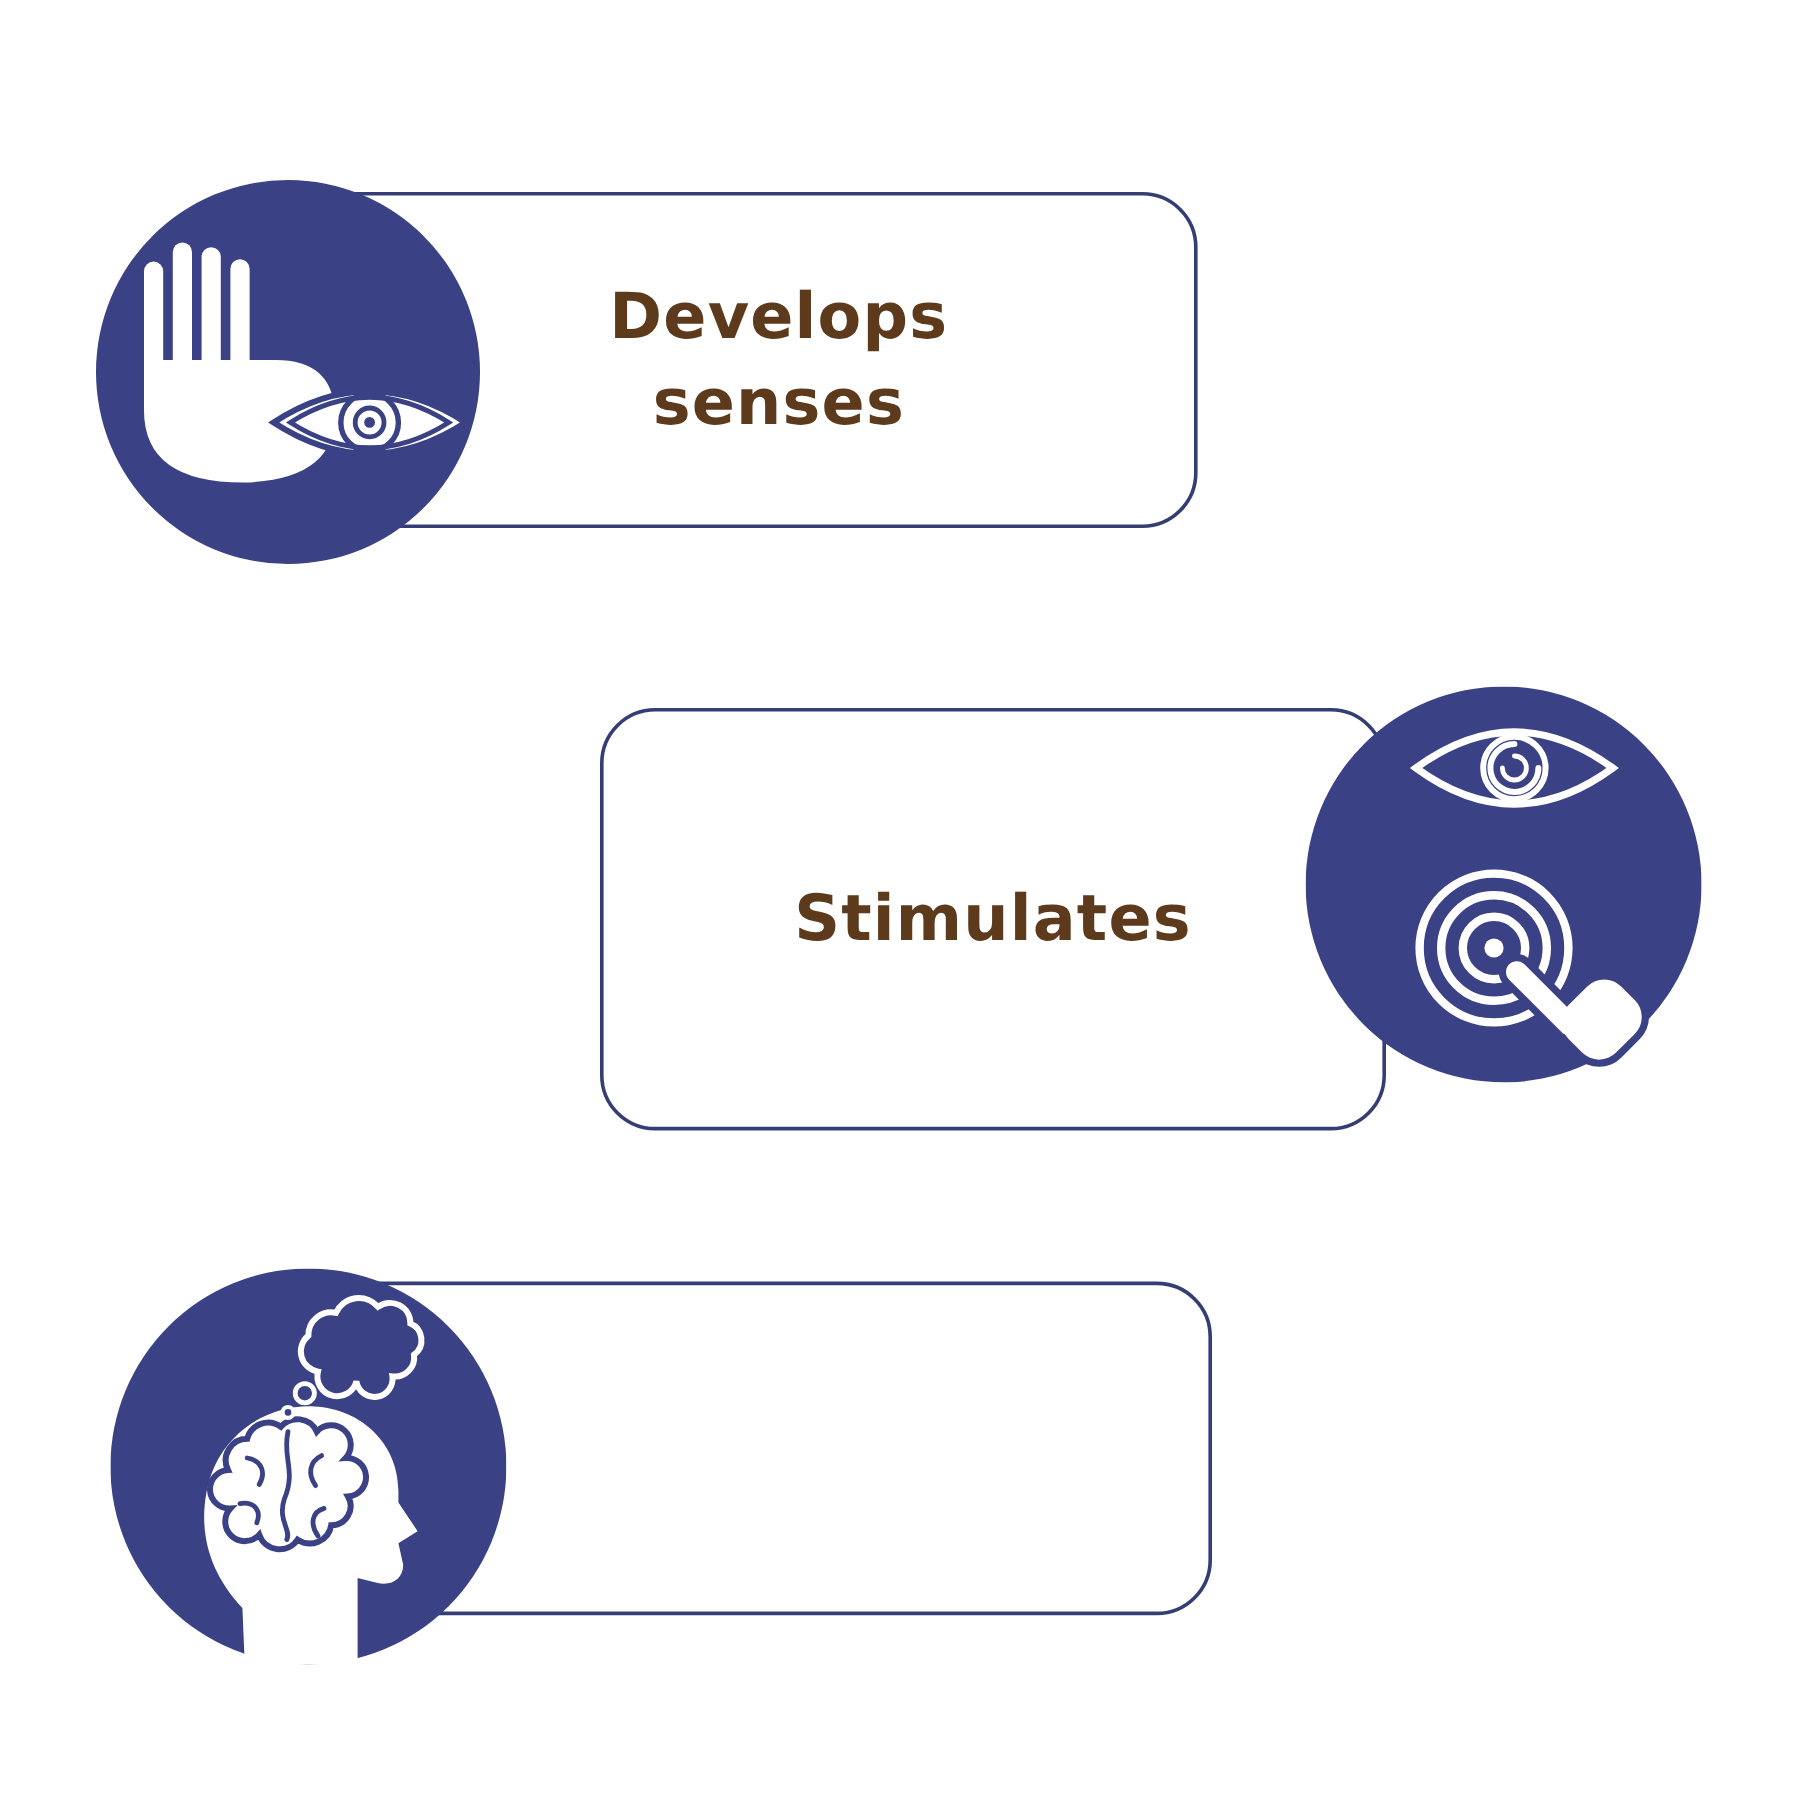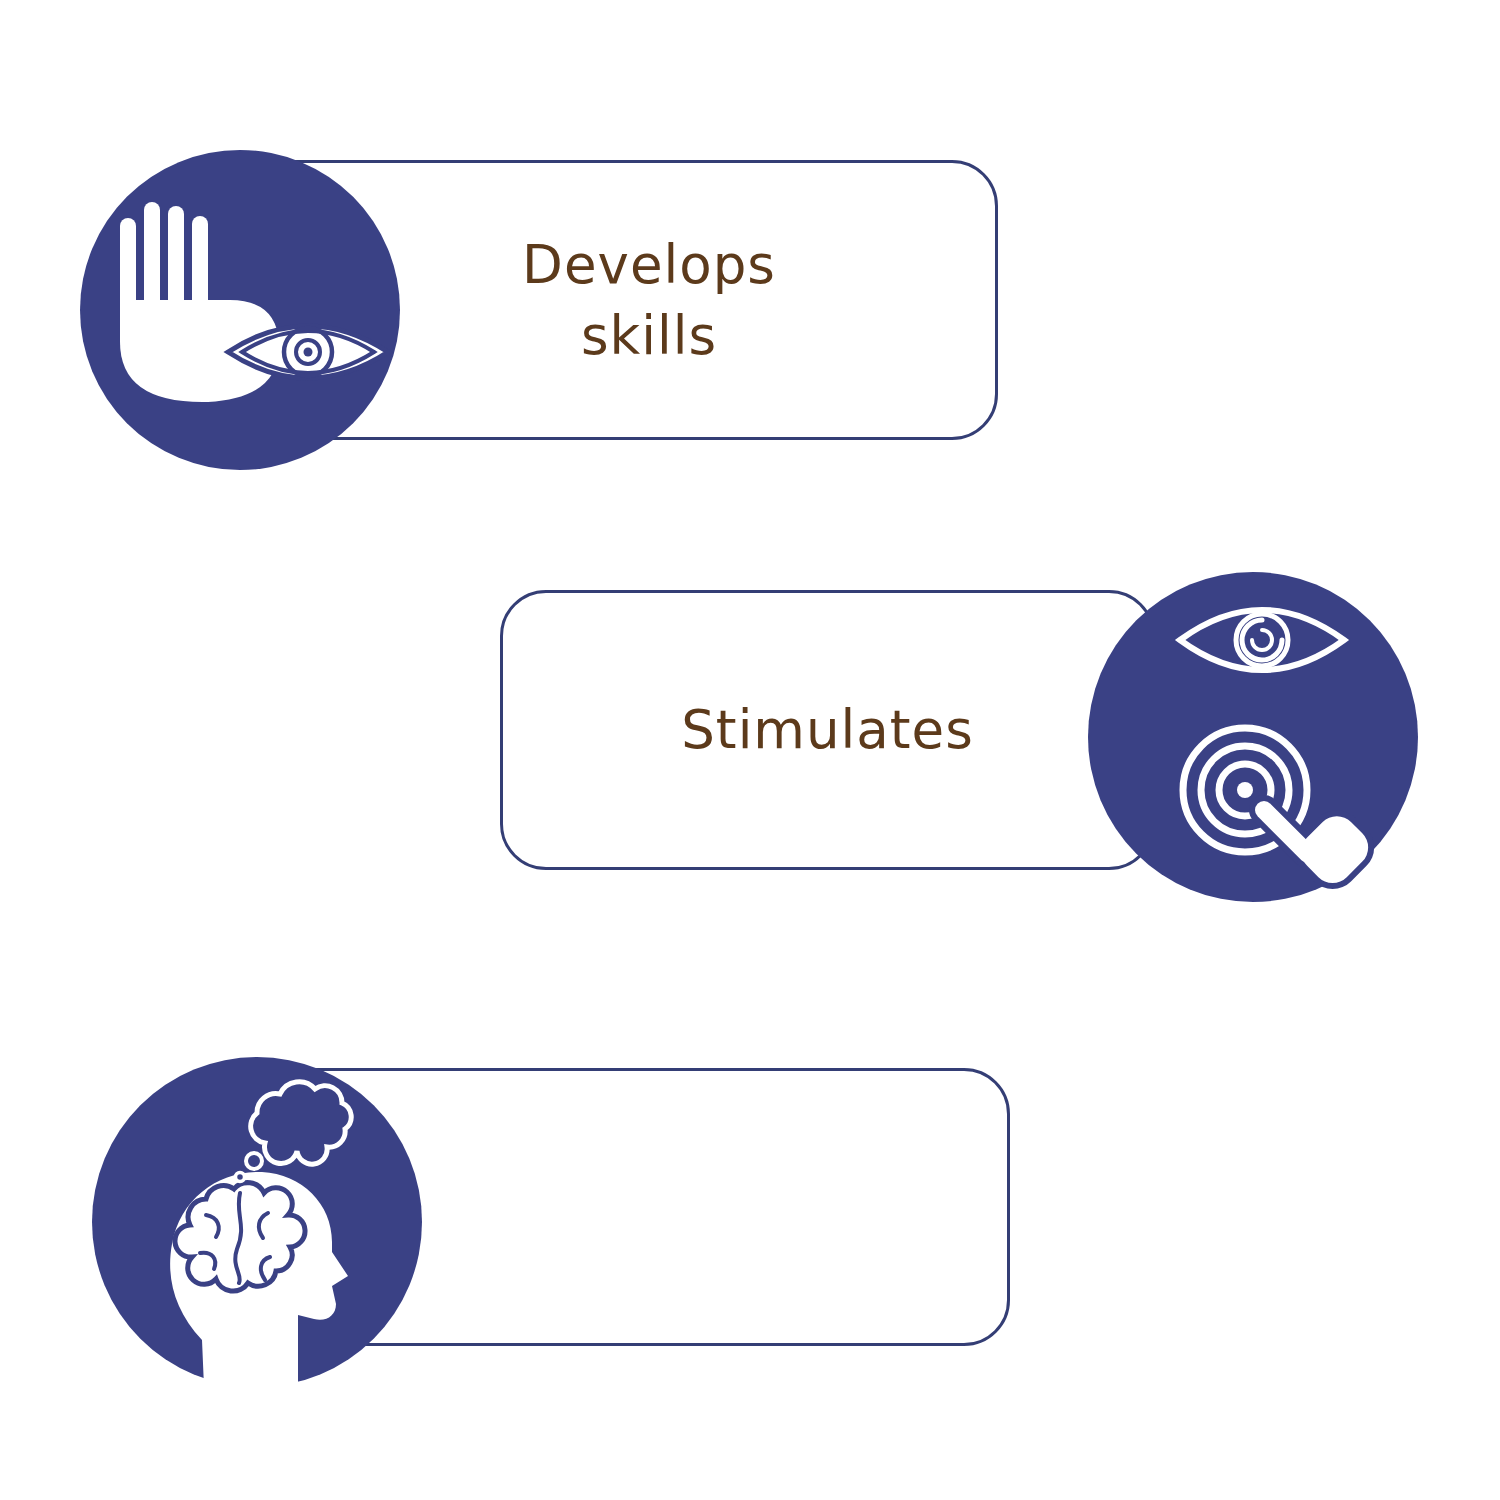--- a/index.html
+++ b/index.html
@@ -24,49 +24,49 @@
     z-index: 1;
   }
   .card-text {
     display: flex;
     flex-direction: column;
     align-items: center;
     text-align: center;
   }
   .line {
     font-size: 53px;
-    font-weight: normal;
+    font-weight: bold;
     color: #5c3a1b;
     line-height: 1.34;
     letter-spacing: 1px;
   }
   .badge {
     position: absolute;
     z-index: 2;
   }
   .badge svg { display: block; }
 
   
   #card-motor     { left: 240px;  top: 160px;  width: 758px; height: 280px; padding-left: 60px; }
-  #card-senses    { left: 500px;  top: 590px;  width: 655px; height: 280px; }
+  #card-senses    { left: 500px;  top: 590px;  width: 655px; height: 352px; }
   #card-curiosity { left: 255px;  top: 1068px; width: 755px; height: 278px; padding-left: 160px; }
 
   #badge-motor     { left: 80px;   top: 150px;  width: 320px; height: 320px; }
   #badge-senses    { left: 1088px; top: 572px;  width: 330px; height: 330px; }
   #badge-curiosity { left: 92px;   top: 1057px; width: 330px; height: 330px; }
 </style>
 </head>
 <body>
 
 <div class="canvas">
 
   <div class="card" id="card-motor">
     <div class="card-text">
       <span class="line">Develops</span>
-      <span class="line">skills</span>
+      <span class="line">senses</span>
     </div>
   </div>
 
   <div class="badge" id="badge-motor">
     <svg viewBox="0 0 320 320" width="320" height="320" aria-hidden="true">
       <circle cx="160" cy="160" r="160" fill="#3a4185"></circle>
 
       <g fill="#ffffff">
         <rect x="40" y="68" width="16" height="100" rx="8"></rect>
         <rect x="64" y="52" width="16" height="116" rx="8"></rect>

